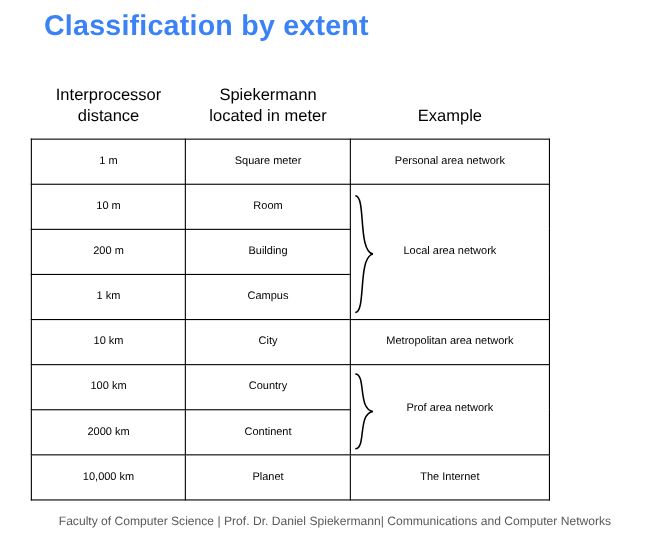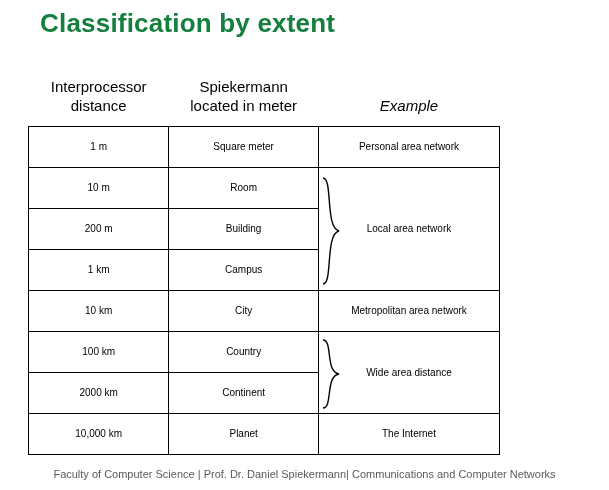--- a/index.html
+++ b/index.html
@@ -14,21 +14,21 @@
     color: #000000;
     position: relative;
     overflow: hidden;
   }
   .slide-title {
     position: absolute;
     left: 40px;
     top: 8px;
     font-size: 26px;
     font-weight: bold;
-    color: #15803d;
+    color: #3b82f6;
     letter-spacing: 0.2px;
   }
   .table-wrap {
     position: absolute;
     left: 28px;
     top: 76px;
     width: 472px;
   }
   table.extent {
     border-collapse: collapse;
@@ -57,21 +57,20 @@
   td.example-cell {
     border: none;
     text-align: left;
     padding-left: 46px;
     position: relative;
     margin-top: 21px;
   }
   th.example-head {
     text-align: left;
     padding-left: 30px;
-    font-style: italic;
   }
   
   .brace {
     position: absolute;
     left: 0;
     width: 24px;
     color: #000;
   }
   .brace svg { display: block; }
   .example-text {
@@ -151,21 +150,21 @@
       </tr>
       <tr>
         <td>100 km</td>
         <td>Country</td>
         <td class="example-cell" rowspan="2">
           <span class="brace" style="top:6px;height:72px;">
             <svg width="24" height="72" viewBox="0 0 24 72" aria-hidden="true">
               <path d="M4 2 C14 2, 6 34, 20 36 C6 38, 14 70, 4 70" fill="none" stroke="#000000" stroke-width="1.4"></path>
             </svg>
           </span>
-          <span class="example-text">Wide area distance</span>
+          <span class="example-text">Prof area network</span>
         </td>
       </tr>
       <tr>
         <td>2000 km</td>
         <td>Continent</td>
       </tr>
       <tr>
         <td>10,000 km</td>
         <td>Planet</td>
         <td class="example-cell" rowspan="1">

